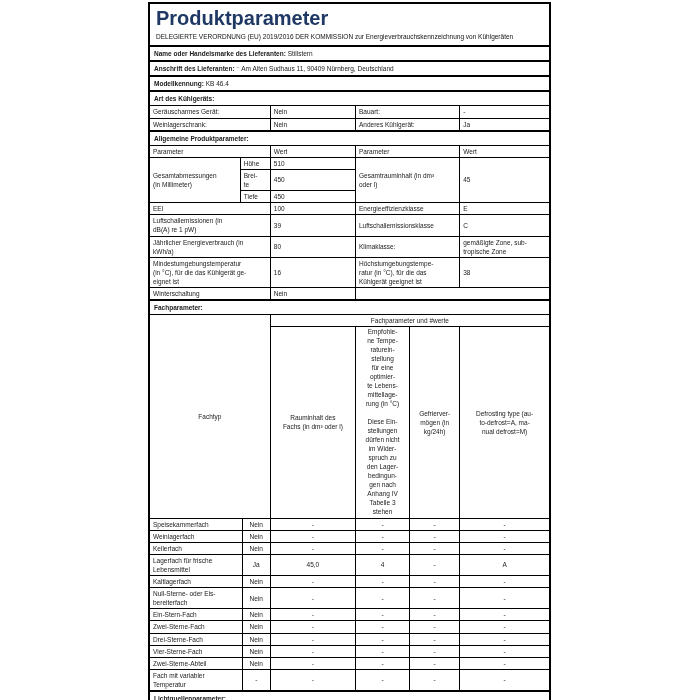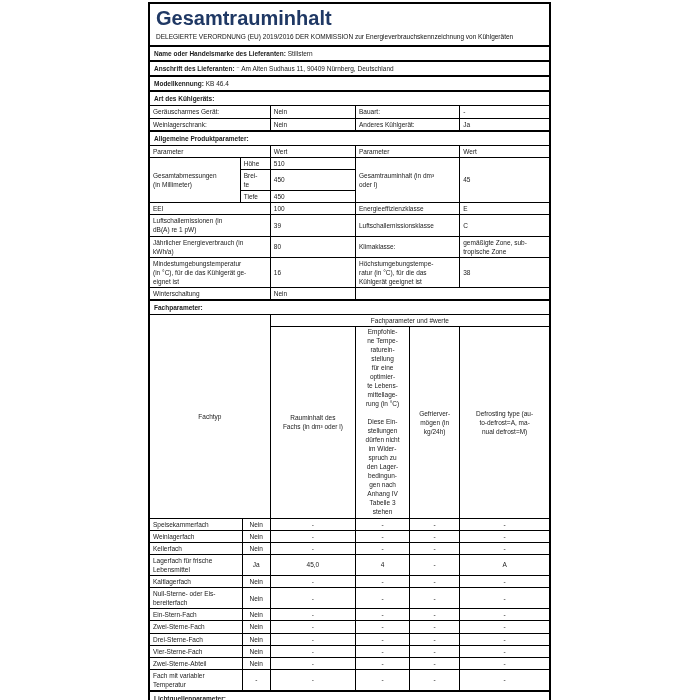--- a/index.html
+++ b/index.html
@@ -23,21 +23,21 @@
   .c { text-align: center; }
   .hdrcell { text-align: center; }
   .tempcell { line-height: 1.38; padding: 1px 1px; }
 </style>
 </head>
 <body>
 
 <div class="doc">
 
   <div class="title-block">
-    <div class="doc-title">Gesamtrauminhalt</div>
+    <div class="doc-title">Produktparameter</div>
     <div class="doc-subtitle">DELEGIERTE VERORDNUNG (EU) 2019/2016 DER KOMMISSION zur Energieverbrauchskennzeichnung von Kühlgeräten</div>
   </div>
 
   <div class="sec thick">
     <span class="lbl">Name oder Handelsmarke des Lieferanten:</span>
     <span>Stillstern</span>
   </div>
 
   <div class="sec thick">
     <span class="lbl">Anschrift des Lieferanten:</span>

